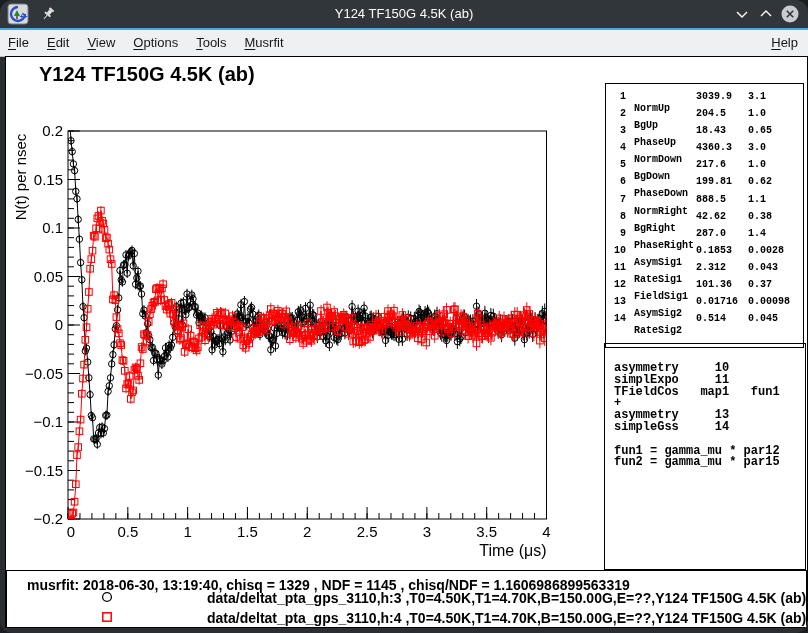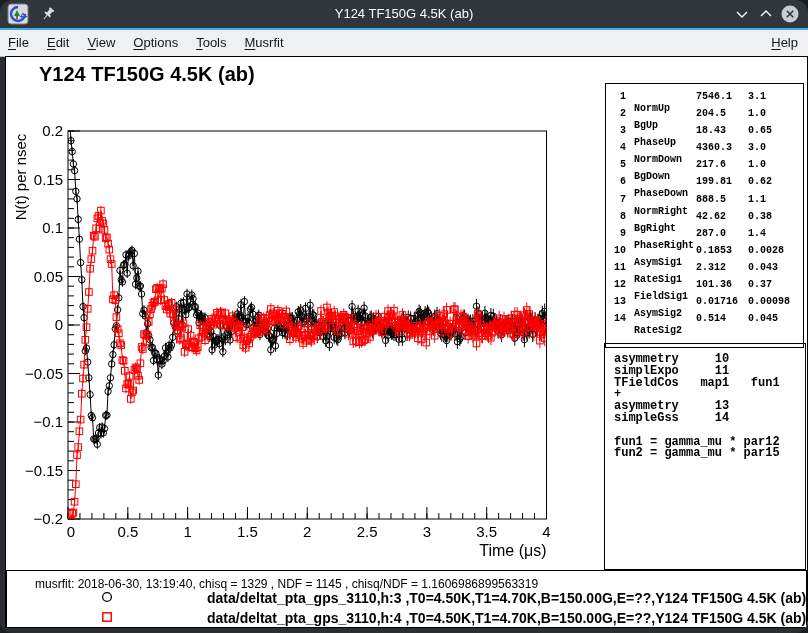--- a/index.html
+++ b/index.html
@@ -29,27 +29,27 @@
   #param-box{position:absolute;left:599px;top:26px;width:197px;height:259px;border:1px solid #000;
              font-family:"Liberation Mono",monospace;font-size:10px;font-weight:bold;color:#000;
              padding-top:4px;box-sizing:content-box;overflow:hidden;}
   .param-row{display:flex;height:17.1px;line-height:17.1px;padding-left:6px;}
   .param-num{width:14px;text-align:right;margin-right:8px;flex:none;}
   .param-name{width:62px;flex:none;margin-top:12px;}
   .param-value{width:52px;flex:none;}
   .param-error{flex:none;}
   #theory-box{position:absolute;left:598px;top:286px;width:202px;height:227px;border:1px solid #000;
               font-family:"Liberation Mono",monospace;font-size:12px;font-weight:bold;color:#000;
-              padding:10px 0 0 9px;box-sizing:border-box;overflow:hidden;}
+              padding:19px 0 0 9px;box-sizing:border-box;overflow:hidden;}
   .theory-line{height:11.8px;line-height:11.8px;white-space:pre;}
   
   #legend-box{position:absolute;left:0px;top:513px;width:799px;height:56px;border:1px solid #000;
               background:#fff;}
-  #fit-info{position:absolute;left:20px;top:6px;font-size:12px;font-weight:normal;color:#000;
-            white-space:nowrap;margin-left:8px;}
+  #fit-info{position:absolute;left:20px;top:6px;font-size:14px;font-weight:bold;color:#000;
+            white-space:nowrap;}
   .legend-entry{position:absolute;left:0;width:100%;height:16px;}
   .legend-marker{position:absolute;left:94px;top:2px;width:12px;height:12px;}
   .legend-text{position:absolute;left:200px;top:1px;font-size:14px;font-weight:bold;color:#000;
                white-space:nowrap;}
 </style>
 </head>
 <body>
 
 <div id="window">
 
@@ -1033,21 +1033,21 @@
           <rect x="534.2" y="270.2" width="6.6" height="6.6" fill="none" stroke="#ff0000" stroke-width="1"></rect>
           <rect x="535.4" y="277.8" width="6.6" height="6.6" fill="none" stroke="#ff0000" stroke-width="1"></rect>
           <rect x="536.6" y="263.7" width="6.6" height="6.6" fill="none" stroke="#ff0000" stroke-width="1"></rect>
         </g>
       </svg>
 
     <div id="param-box">
         <div class="param-row">
           <span class="param-num">1</span>
           <span class="param-name">NormUp</span>
-          <span class="param-value">7546.1</span>
+          <span class="param-value">3039.9</span>
           <span class="param-error">3.1</span>
         </div>
         <div class="param-row">
           <span class="param-num">2</span>
           <span class="param-name">BgUp</span>
           <span class="param-value">204.5</span>
           <span class="param-error">1.0</span>
         </div>
         <div class="param-row">
           <span class="param-num">3</span>

